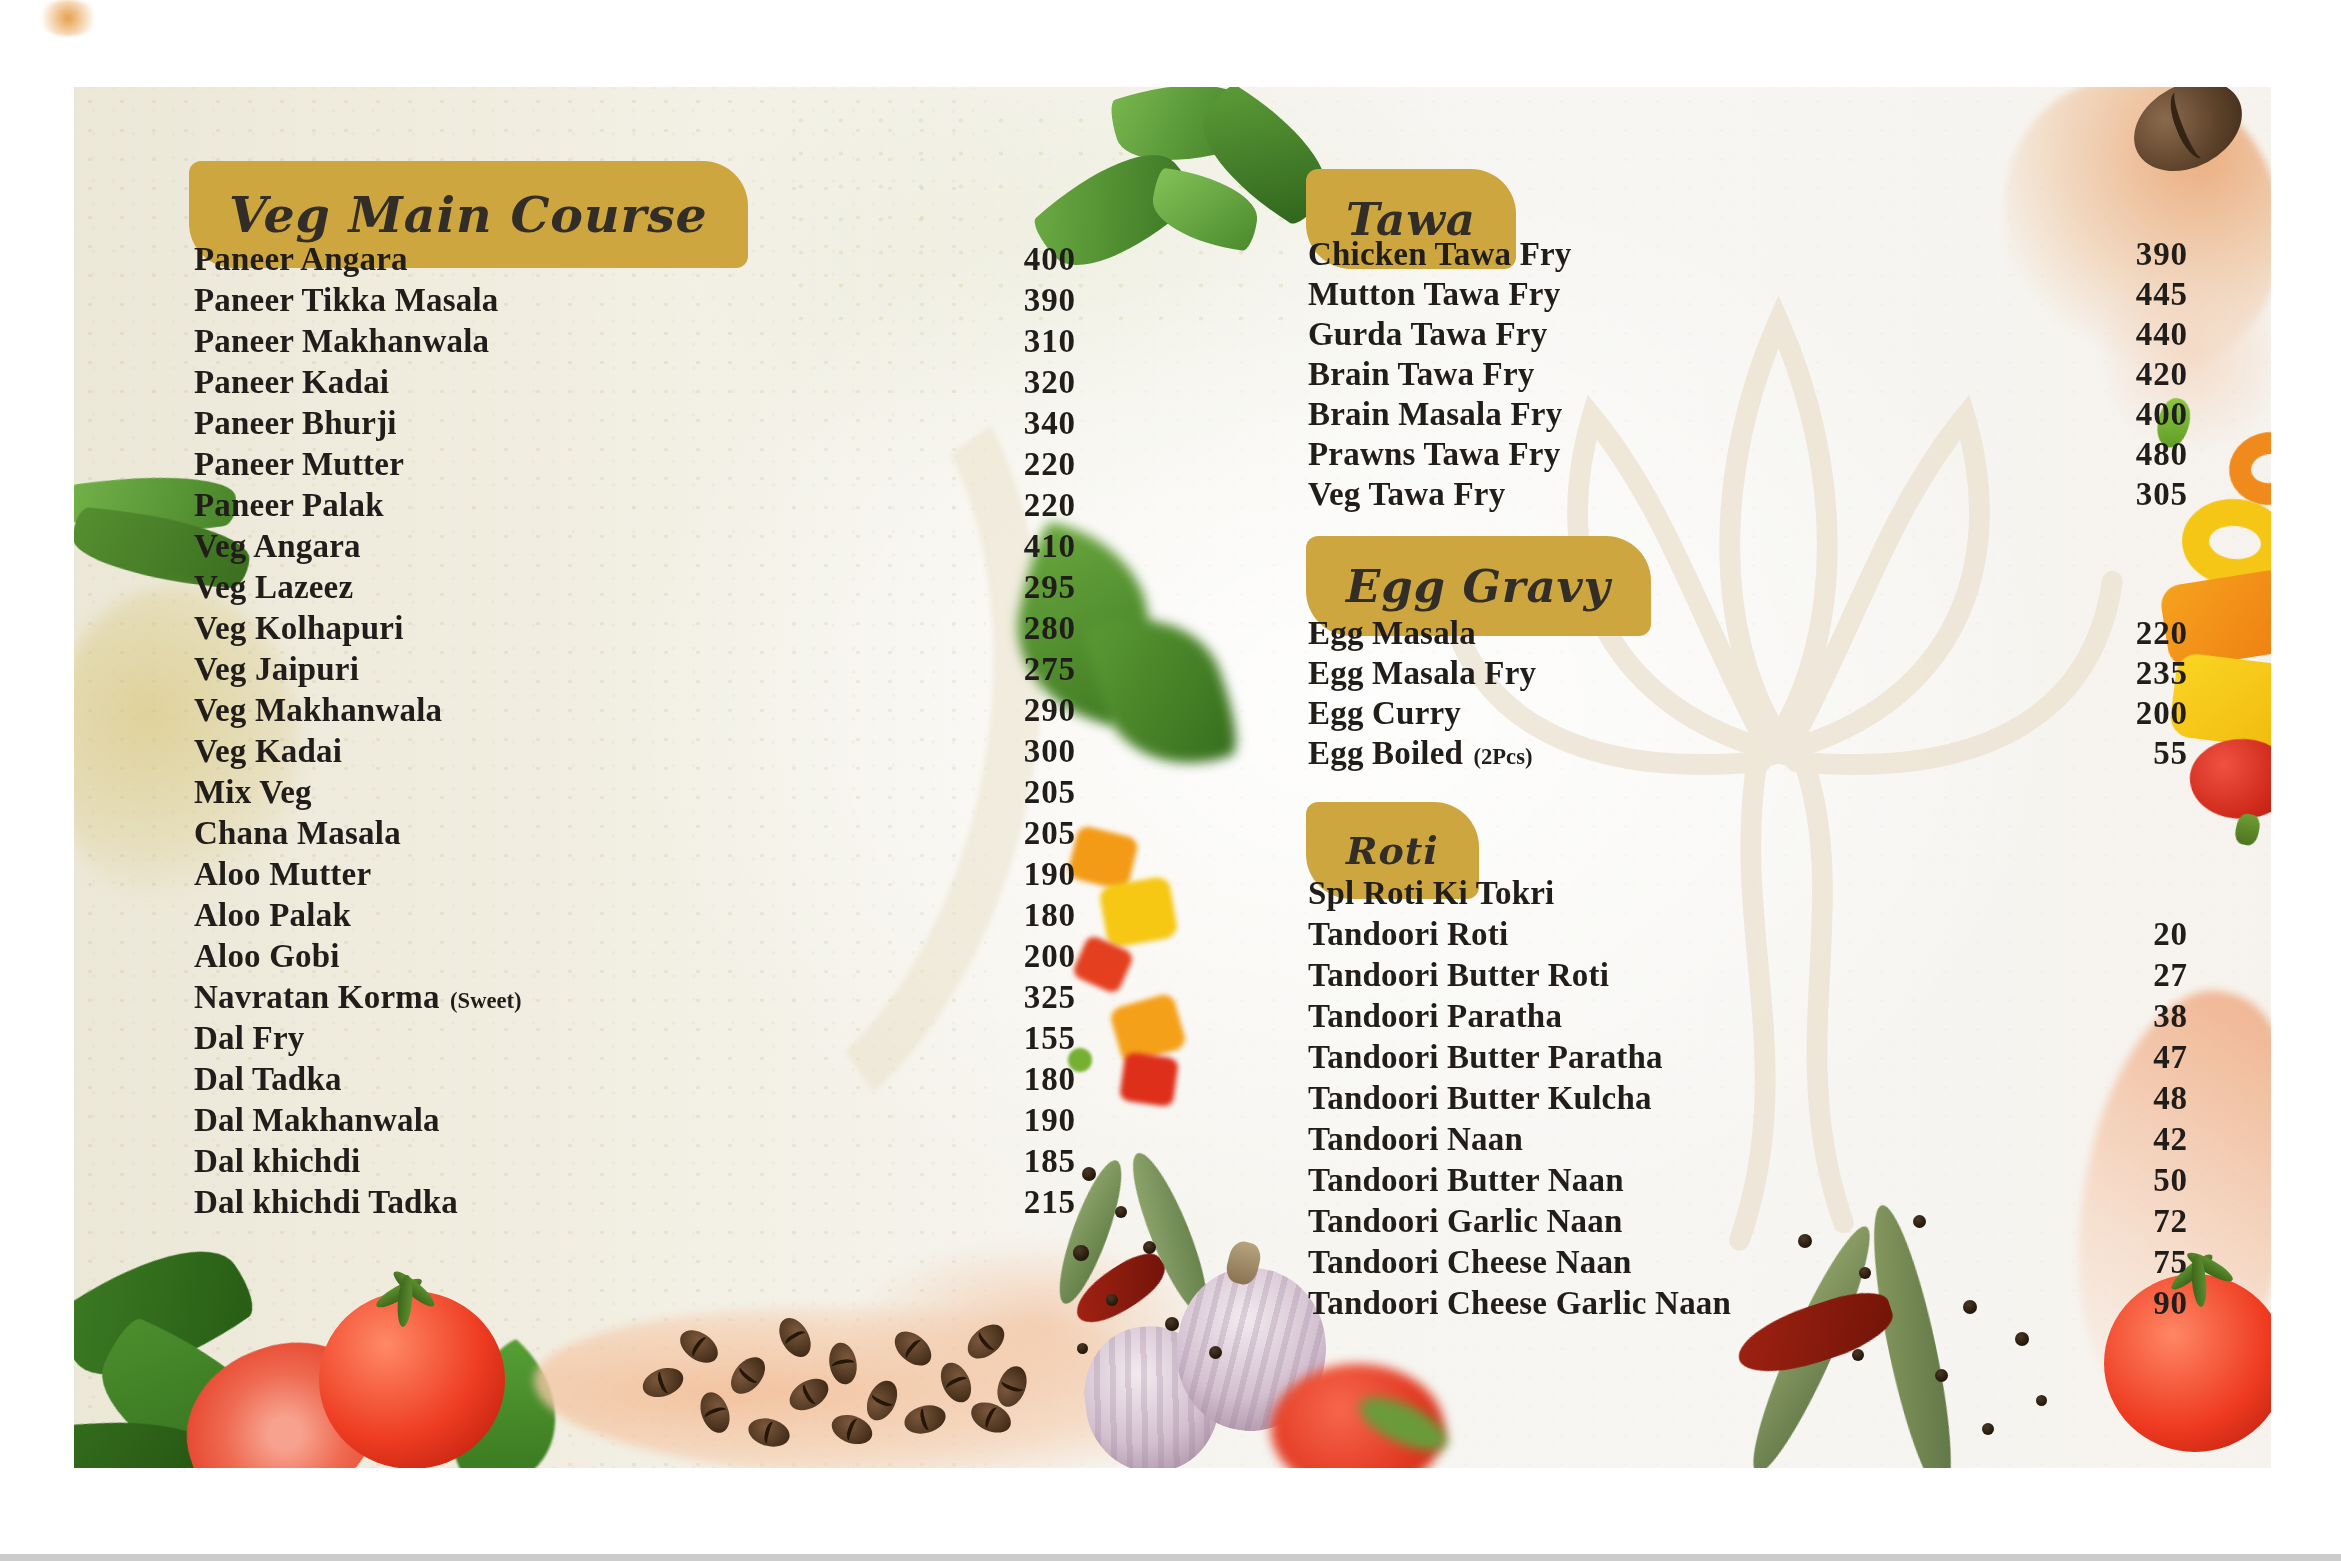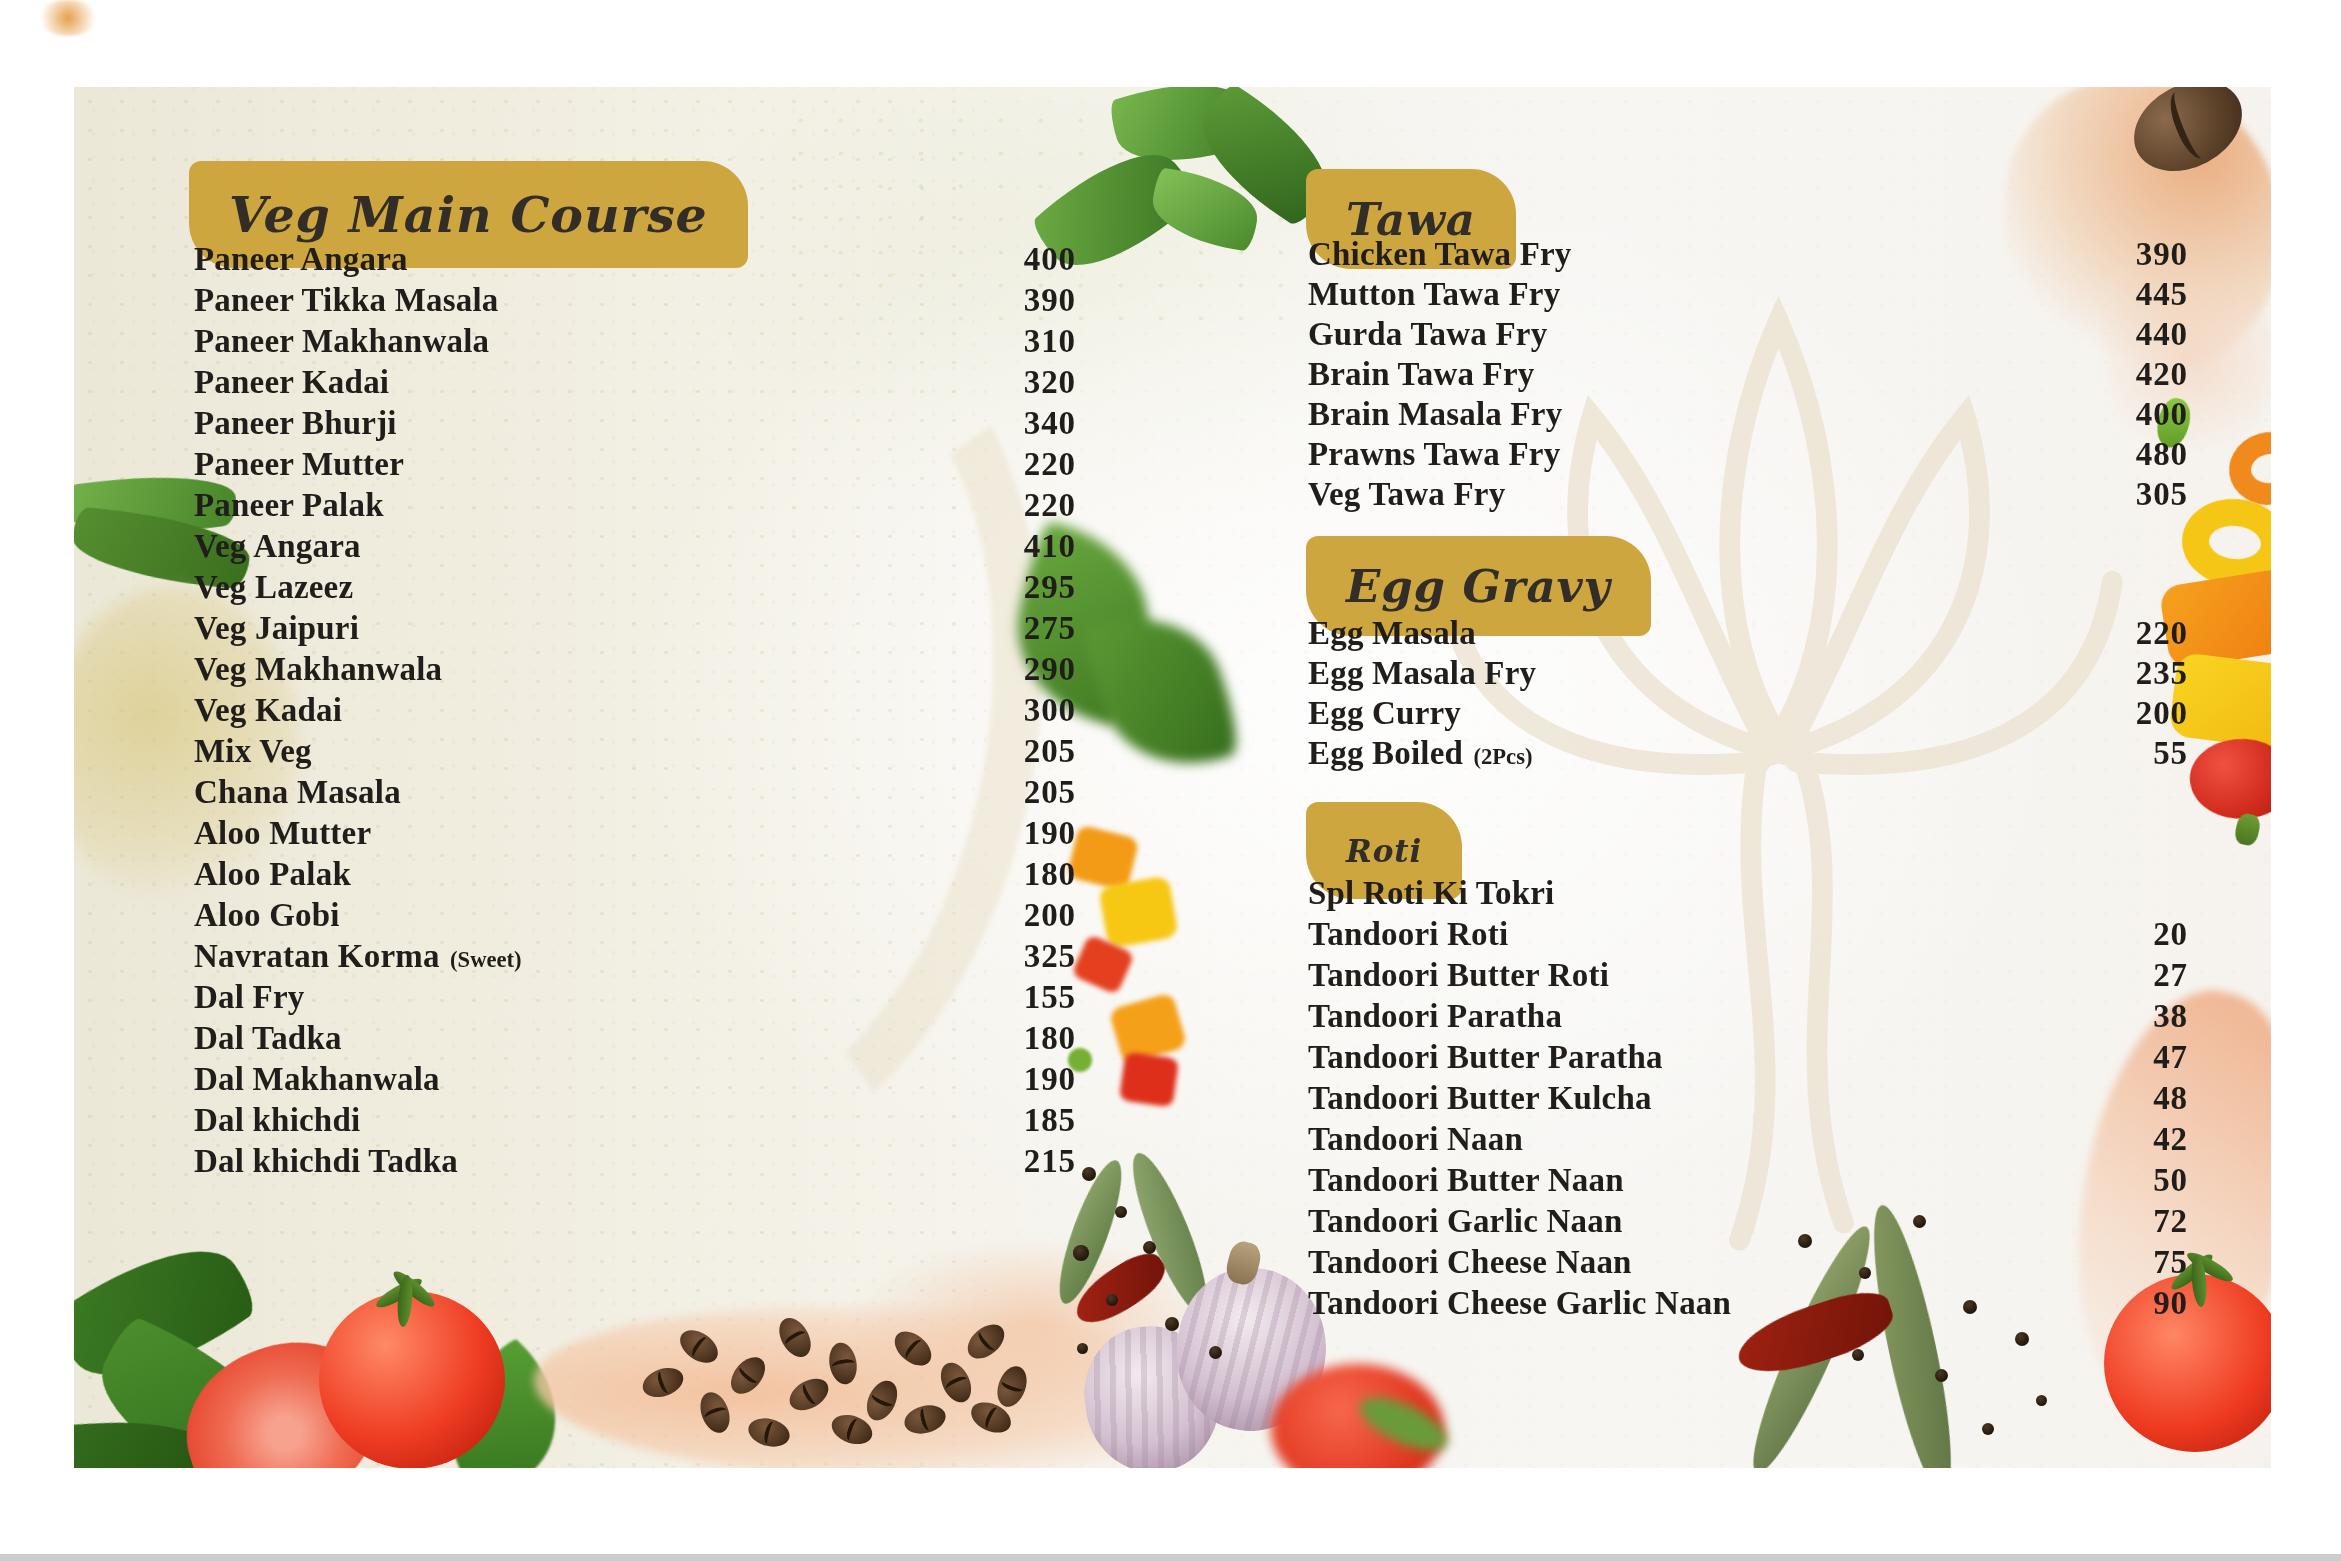--- a/index.html
+++ b/index.html
@@ -20,21 +20,21 @@
   .greenflecks{position:absolute;left:707px;top:17.3px;width:538px;height:226px;opacity:.5;filter:blur(0.3px);
     background-image:radial-gradient(rgba(150,170,70,.30) 2.2px, transparent 2.6px);background-size:40px 33px;}
   
   .badge{position:absolute;display:inline-flex;align-items:center;justify-content:center;
     background:var(--gold,#cda63f);color:#332d27;border-radius:12px 45px 12px 45px;
     font-family:"DejaVu Serif", serif;font-style:italic;font-weight:bold;letter-spacing:0.9px;
     padding:12px 40px;white-space:nowrap;}
   #badge-0{left:115px;top:74px;height:83px;font-size:49px;}
   #badge-1{left:1232px;top:82px;height:76px;font-size:45px;}
   #badge-2{left:1232px;top:449px;height:76px;font-size:45px;}
-  #badge-3{left:1232px;top:715px;height:73px;font-size:31px;}
+  #badge-3{left:1232px;top:715px;height:73px;font-size:38px;}
   .items{position:absolute;}
   #items-0{left:120px;top:154px;width:882px;}
   #items-1{left:1234px;top:149px;width:880px;}
   #items-2{left:1234px;top:528px;width:880px;}
   #items-3{left:1234px;top:788px;width:880px;}
   .row{display:flex;align-items:baseline;color:#211d1a;}
   #items-0 .row{height:41px;}#items-1 .row{height:40px;}
   #items-2 .row{height:40px;}#items-3 .row{height:41px;}
   .iname{font-size:33px;font-weight:bold;letter-spacing:0.2px;white-space:nowrap;}
   .inote{font-size:22.6px;font-weight:bold;margin-left:10.4px;white-space:nowrap;}
@@ -298,20 +298,24 @@
         </div>
         <div class="row">
           <span class="iname">Veg Angara</span>
           <span class="iprice">410</span>
         </div>
         <div class="row">
           <span class="iname">Veg Lazeez</span>
           <span class="iprice">295</span>
         </div>
         <div class="row">
+          <span class="iname">Veg Kolhapuri</span>
+          <span class="iprice">280</span>
+        </div>
+        <div class="row">
           <span class="iname">Veg Jaipuri</span>
           <span class="iprice">275</span>
         </div>
         <div class="row">
           <span class="iname">Veg Makhanwala</span>
           <span class="iprice">290</span>
         </div>
         <div class="row">
           <span class="iname">Veg Kadai</span>
           <span class="iprice">300</span>

